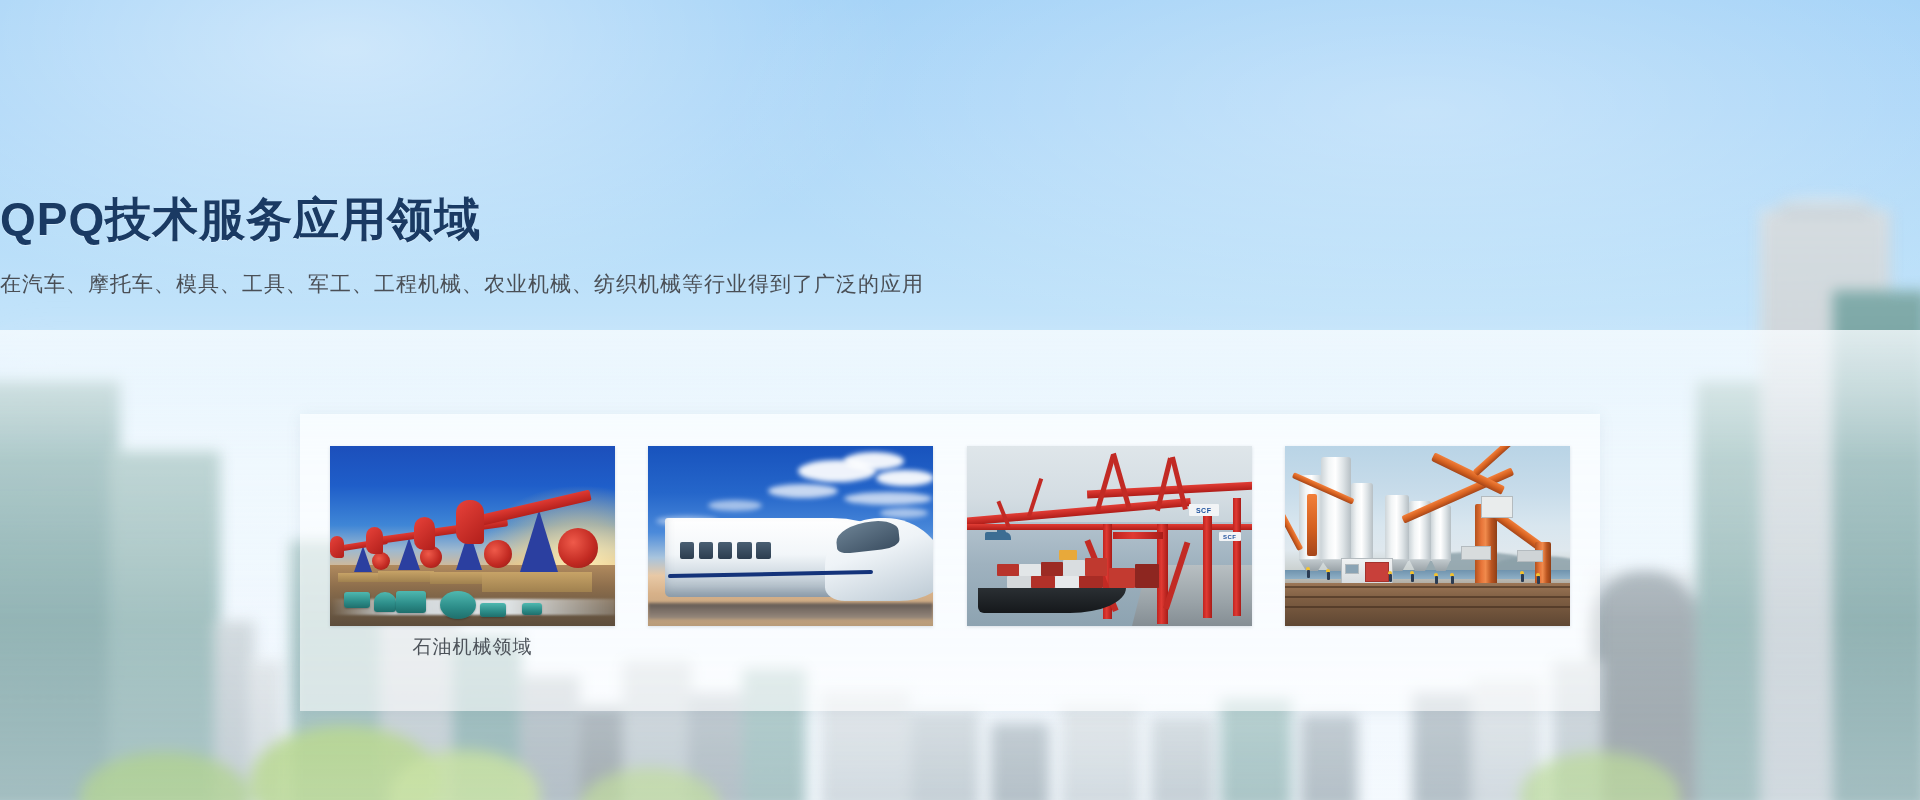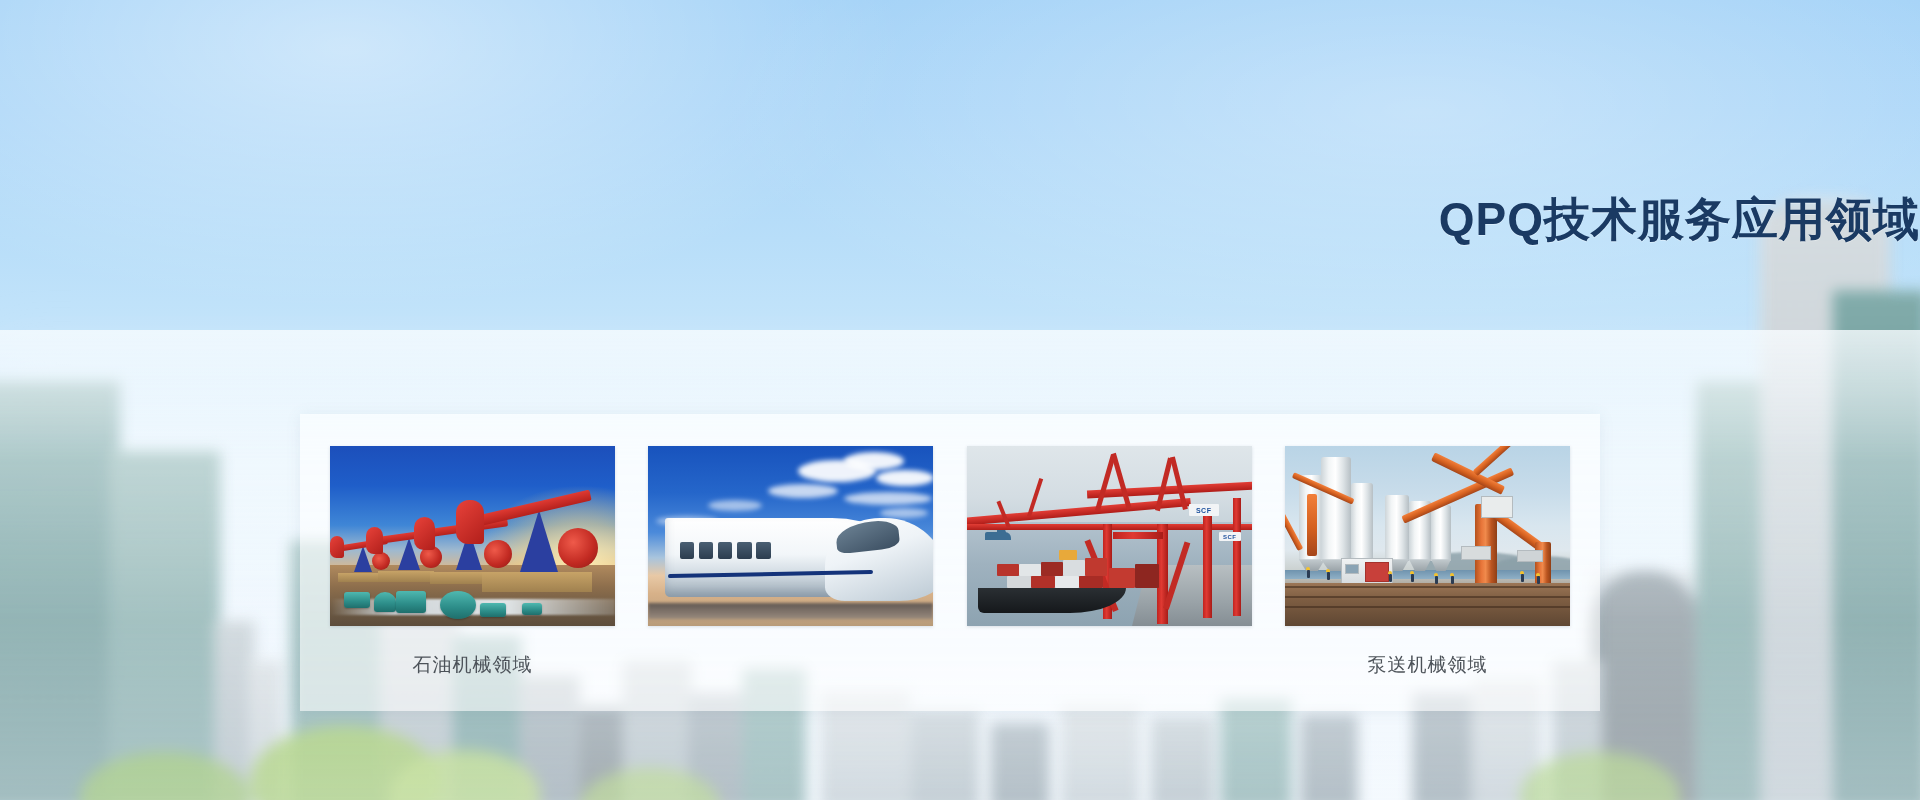--- a/index.html
+++ b/index.html
@@ -106,21 +106,21 @@
     height: 470px;
     background: linear-gradient(180deg, rgba(248,252,255,0.80) 0%, rgba(246,251,255,0.42) 28%, rgba(244,250,255,0.30) 62%, rgba(242,249,255,0.45) 100%);
     pointer-events: none;
   }
 
   
   #header-block {
     position: absolute;
     top: 0; left: 0; right: 0;
     padding-top: 192px;
-    text-align: right;
+    text-align: left;
     z-index: 5;
   }
 
   #page-title {
     font-size: 46px;
     line-height: 1.18;
     font-weight: 700;
     letter-spacing: 1px;
     color: #1a3a63;
     text-shadow: 0 1px 0 rgba(255,255,255,0.35);
@@ -167,21 +167,21 @@
   .card-thumb {
     width: 285px;
     height: 180px;
     overflow: hidden;
     position: relative;
     background: #8fb4d8;
     box-shadow: 0 1px 3px rgba(60,80,110,0.18);
   }
 
   .card-caption {
-    margin-top: 26px;
+    margin-top: 8px;
     font-size: 19px;
     letter-spacing: 1px;
     color: #4c5259;
     text-align: center;
     width: 100%;
   }
 
   
   .scene-oil {
     position: absolute; inset: 0;
@@ -482,20 +482,21 @@
     <div class="foliage" style="left:120px;  bottom:-34px; width:170px; height:92px;  background:#7fb43c; opacity:.8;"></div>
     <div class="foliage" style="left:1560px; bottom:-30px; width:160px; height:88px;  background:#92c44c; opacity:.72;"></div>
     <div class="foliage" style="left:620px;  bottom:-34px; width:140px; height:76px;  background:#9ac84f; opacity:.7;"></div>
   </div>
 
   <div id="bg-wash"></div>
 </div>
 
 <div id="header-block">
   <h1 id="page-title">QPQ技术服务应用领域</h1>
+  <p id="page-subtitle">在汽车、摩托车、模具、工具、军工、工程机械、农业机械、纺织机械等行业得到了广泛的应用</p>
 </div>
 
 <div id="cards-panel">
   <div id="cards-row">
 
     <div class="card">
       <div class="card-thumb">
         <div class="scene-oil">
           <div class="oil-ground"></div>
           <div class="oil-snow"></div>
@@ -659,17 +660,16 @@
           <div class="worker" style="left:22px;  bottom:48px;"></div>
           <div class="worker" style="left:42px;  bottom:46px;"></div>
           <div class="worker" style="left:104px; bottom:44px;"></div>
           <div class="worker" style="left:126px; bottom:44px;"></div>
           <div class="worker" style="left:150px; bottom:42px;"></div>
           <div class="worker" style="left:166px; bottom:42px;"></div>
           <div class="worker" style="left:236px; bottom:44px;"></div>
           <div class="worker" style="left:252px; bottom:42px;"></div>
         </div>
       </div>
-      <div class="card-caption">泵送机械领域</div>
     </div>
 
   </div>
 </div>
 
 </body></html>

